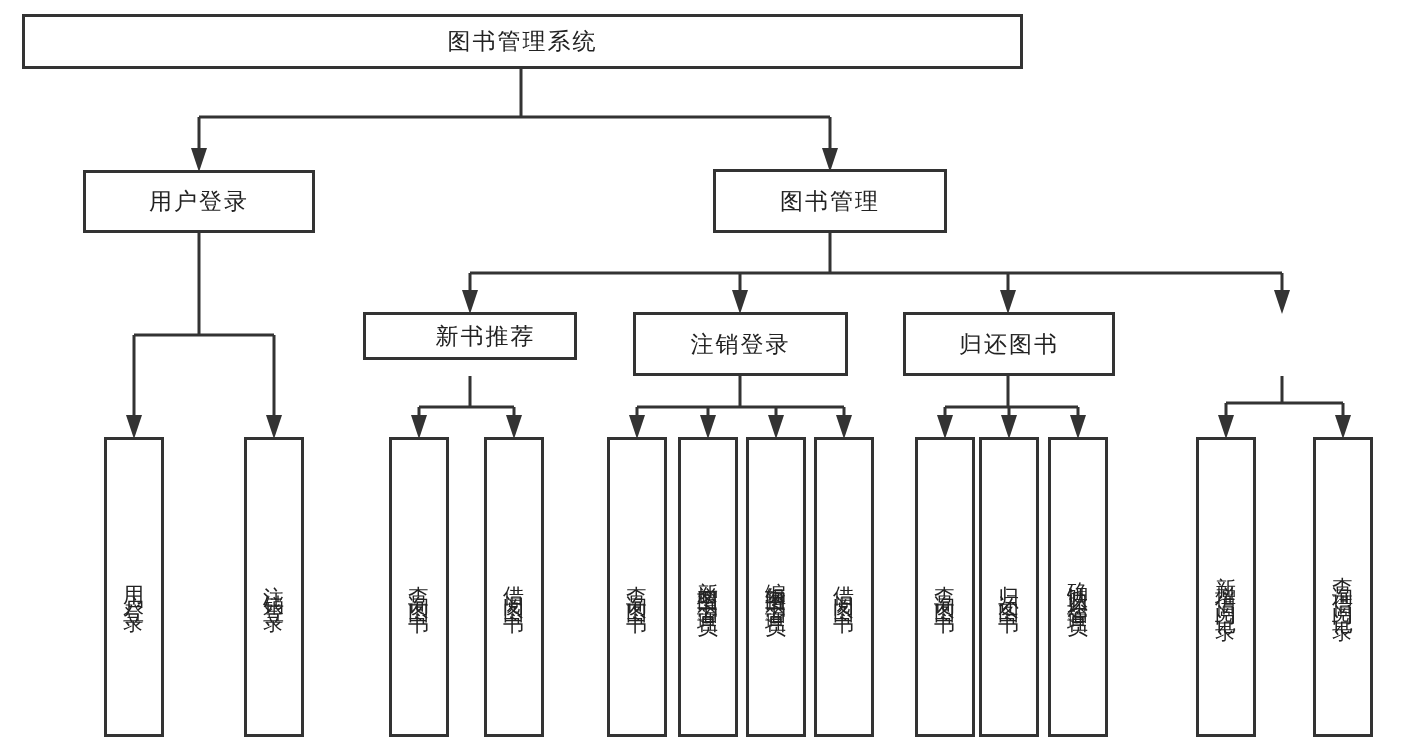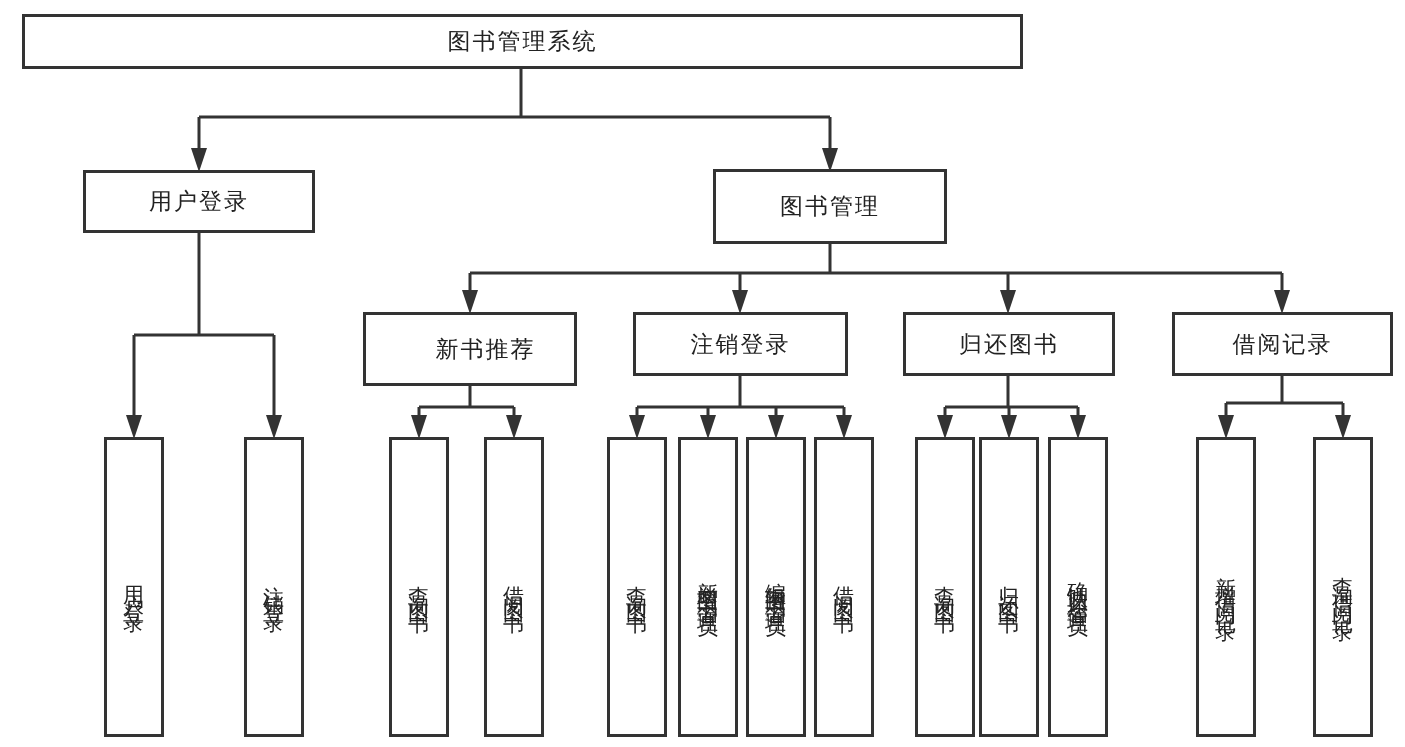--- a/index.html
+++ b/index.html
@@ -20,22 +20,22 @@
     background:var(--bg);
     display:flex;
     align-items:center;
     justify-content:center;
     color:var(--text);
     text-align:right;
   }
   .h-node{font-size:23px;letter-spacing:2px;white-space:nowrap;}
   .root{left:22px;top:14px;width:1001px;height:55px;}
   .b-user{left:83px;top:170px;width:232px;height:63px;}
-  .b-book{left:713px;top:169px;width:234px;height:75px;}
-  .m-new {left:363px;top:312px;width:214px;height:74px;padding-left:31px;}
+  .b-book{left:713px;top:169px;width:234px;height:64px;}
+  .m-new {left:363px;top:312px;width:214px;height:48px;padding-left:31px;}
   .m-bor {left:633px;top:312px;width:215px;height:64px;}
   .m-cur {left:903px;top:312px;width:212px;height:64px;}
   .m-rec {left:1172px;top:312px;width:221px;height:64px;}
 
   .leaf{
     top:437px;width:60px;height:300px;
     writing-mode:vertical-rl;
     text-orientation:mixed;
     font-size:21px;
     letter-spacing:9px;
@@ -100,21 +100,20 @@
   </svg>
 
   <div class="node h-node root">图书管理系统</div>
 
   <div class="node h-node b-user">用户登录</div>
   <div class="node h-node b-book">图书管理</div>
 
   <div class="node h-node m-new">新书推荐</div>
   <div class="node h-node m-bor">注销登录</div>
   <div class="node h-node m-cur">归还图书</div>
-  <div class="node h-node m-rec">借阅记录</div>
 
   <div class="node leaf lf1">用户登录</div>
   <div class="node leaf lf2">注销登录</div>
 
   <div class="node leaf lf3">查询图书</div>
   <div class="node leaf lf4">借阅图书</div>
 
   <div class="node leaf lf5">查询图书</div>
   <div class="node leaf lf6 tight">新增图书（管理员）</div>
   <div class="node leaf lf7 tight">编辑图书（管理员）</div>

